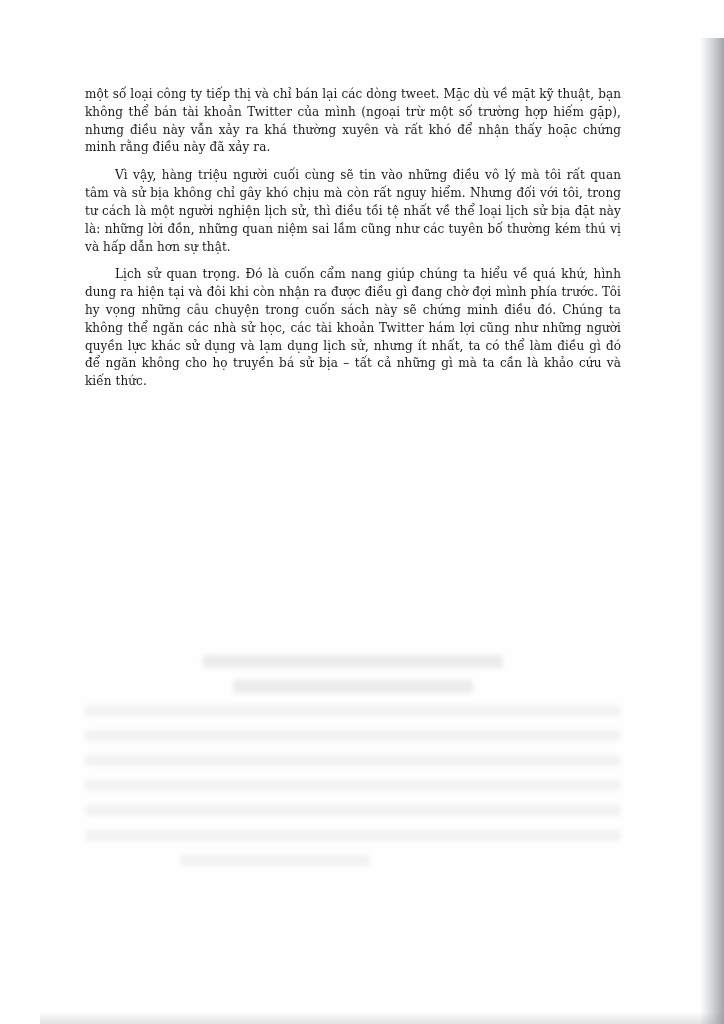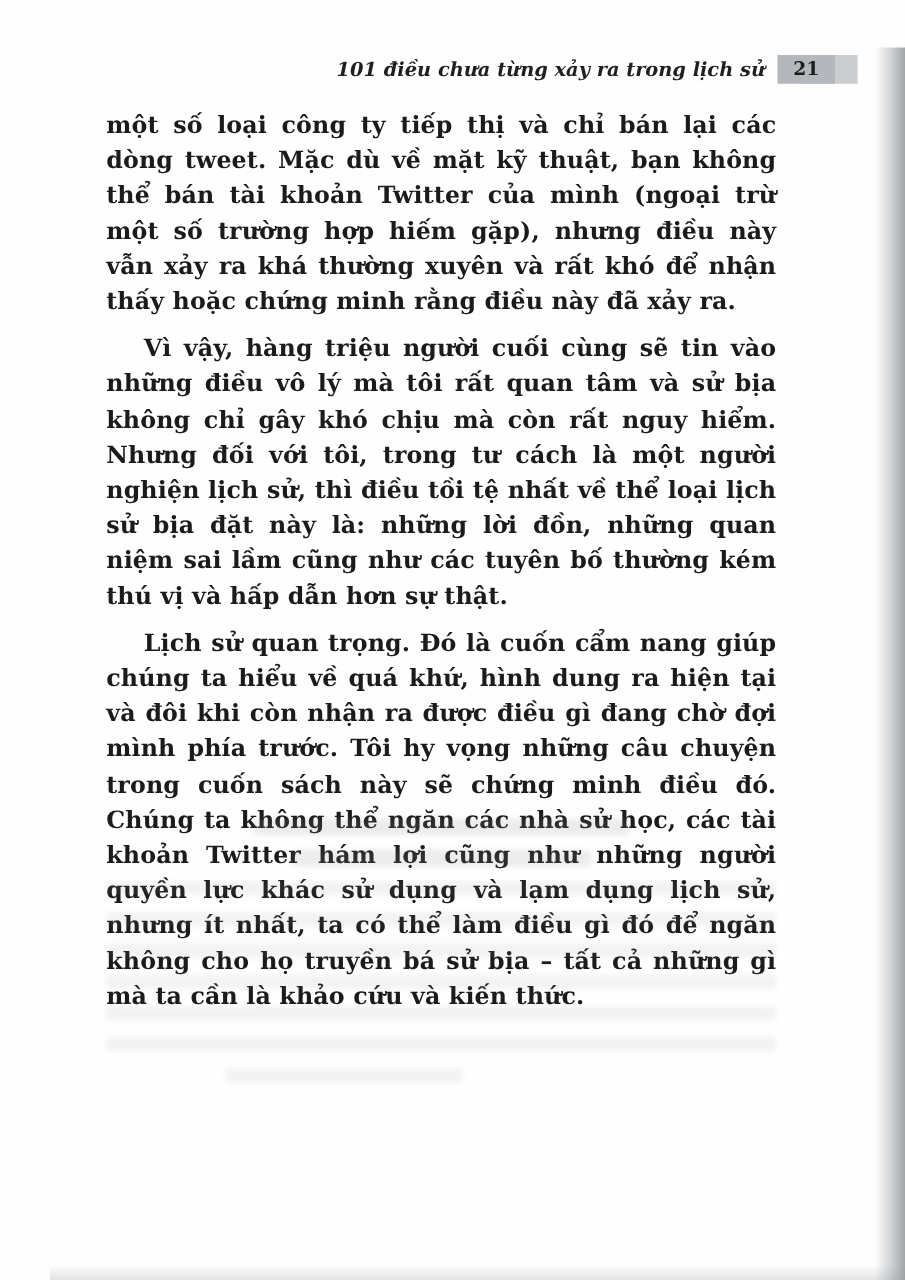--- a/index.html
+++ b/index.html
@@ -67,25 +67,24 @@
     margin-right: 56px;
     box-shadow: 18px 0 0 0 rgba(160,164,168,0.55);
   }
 
   
   .body-text {
     position: absolute;
     top: 86px;
     left: 85px;
     width: 536px;
-    font-size: 19px;
+    font-size: 12px;
     line-height: 1.485;
     text-align: justify;
     letter-spacing: 0.1px;
-    font-weight: bold;
   }
   .para {
     margin: 0 0 10px 0;
     text-indent: 30px;
   }
   .para.no-indent {
     text-indent: 0;
   }
 
   
@@ -116,24 +115,20 @@
   }
 </style>
 </head>
 <body>
 
 <div class="page">
 
   <div class="edge-shadow-right"></div>
   <div class="edge-shadow-bottom"></div>
 
-  <div class="header">
-    <span class="running-title">101 điều chưa từng xảy ra trong lịch sử</span>
-    <span class="page-number-badge">21</span>
-  </div>
 
   <div class="body-text">
     <p class="para no-indent">một số loại công ty tiếp thị và chỉ bán lại các dòng tweet. Mặc dù về mặt kỹ thuật, bạn không thể bán tài khoản Twitter của mình (ngoại trừ một số trường hợp hiếm gặp), nhưng điều này vẫn xảy ra khá thường xuyên và rất khó để nhận thấy hoặc chứng minh rằng điều này đã xảy ra.</p>
     <p class="para">Vì vậy, hàng triệu người cuối cùng sẽ tin vào những điều vô lý mà tôi rất quan tâm và sử bịa không chỉ gây khó chịu mà còn rất nguy hiểm. Nhưng đối với tôi, trong tư cách là một người nghiện lịch sử, thì điều tồi tệ nhất về thể loại lịch sử bịa đặt này là: những lời đồn, những quan niệm sai lầm cũng như các tuyên bố thường kém thú vị và hấp dẫn hơn sự thật.</p>
     <p class="para">Lịch sử quan trọng. Đó là cuốn cẩm nang giúp chúng ta hiểu về quá khứ, hình dung ra hiện tại và đôi khi còn nhận ra được điều gì đang chờ đợi mình phía trước. Tôi hy vọng những câu chuyện trong cuốn sách này sẽ chứng minh điều đó. Chúng ta không thể ngăn các nhà sử học, các tài khoản Twitter hám lợi cũng như những người quyền lực khác sử dụng và lạm dụng lịch sử, nhưng ít nhất, ta có thể làm điều gì đó để ngăn không cho họ truyền bá sử bịa – tất cả những gì mà ta cần là khảo cứu và kiến thức.</p>
   </div>
 
   <div class="bleedthrough">
     <div class="ghost-line ghost-heading"></div>
     <div class="ghost-line ghost-heading" style="width:240px;"></div>

